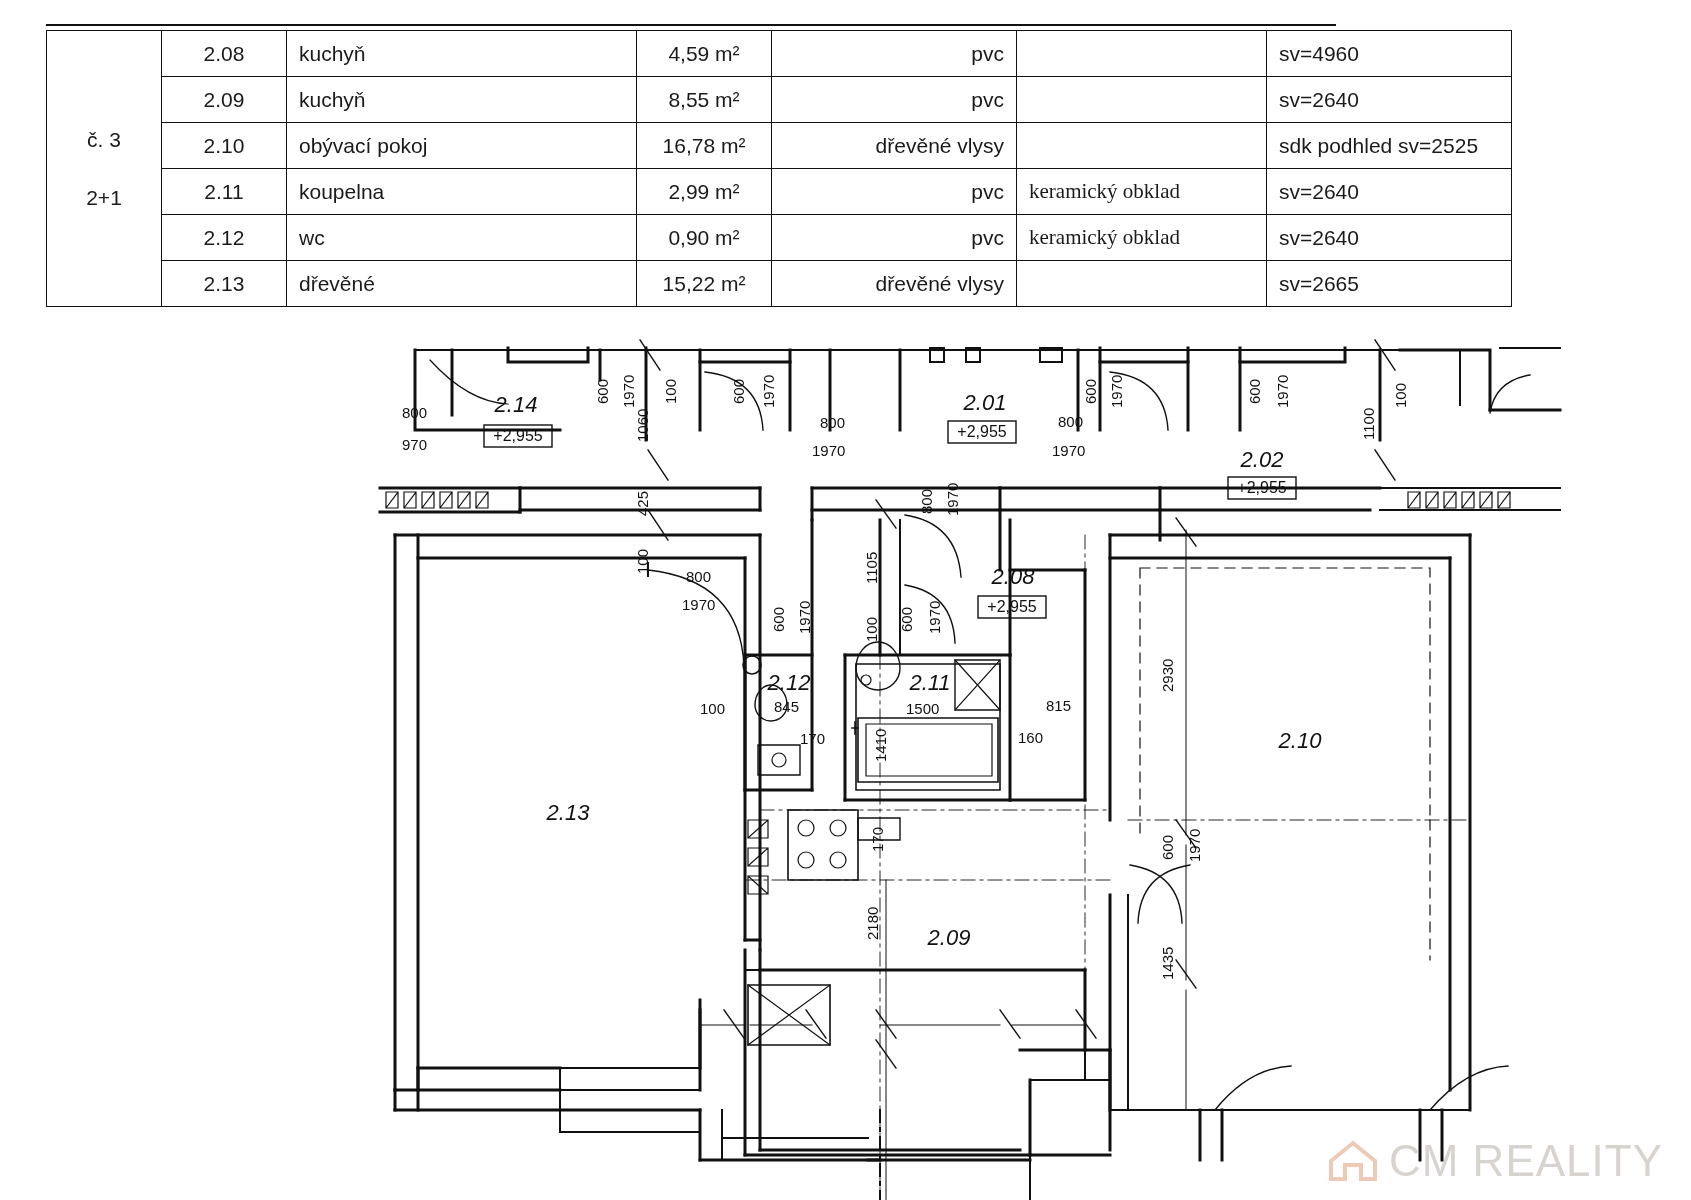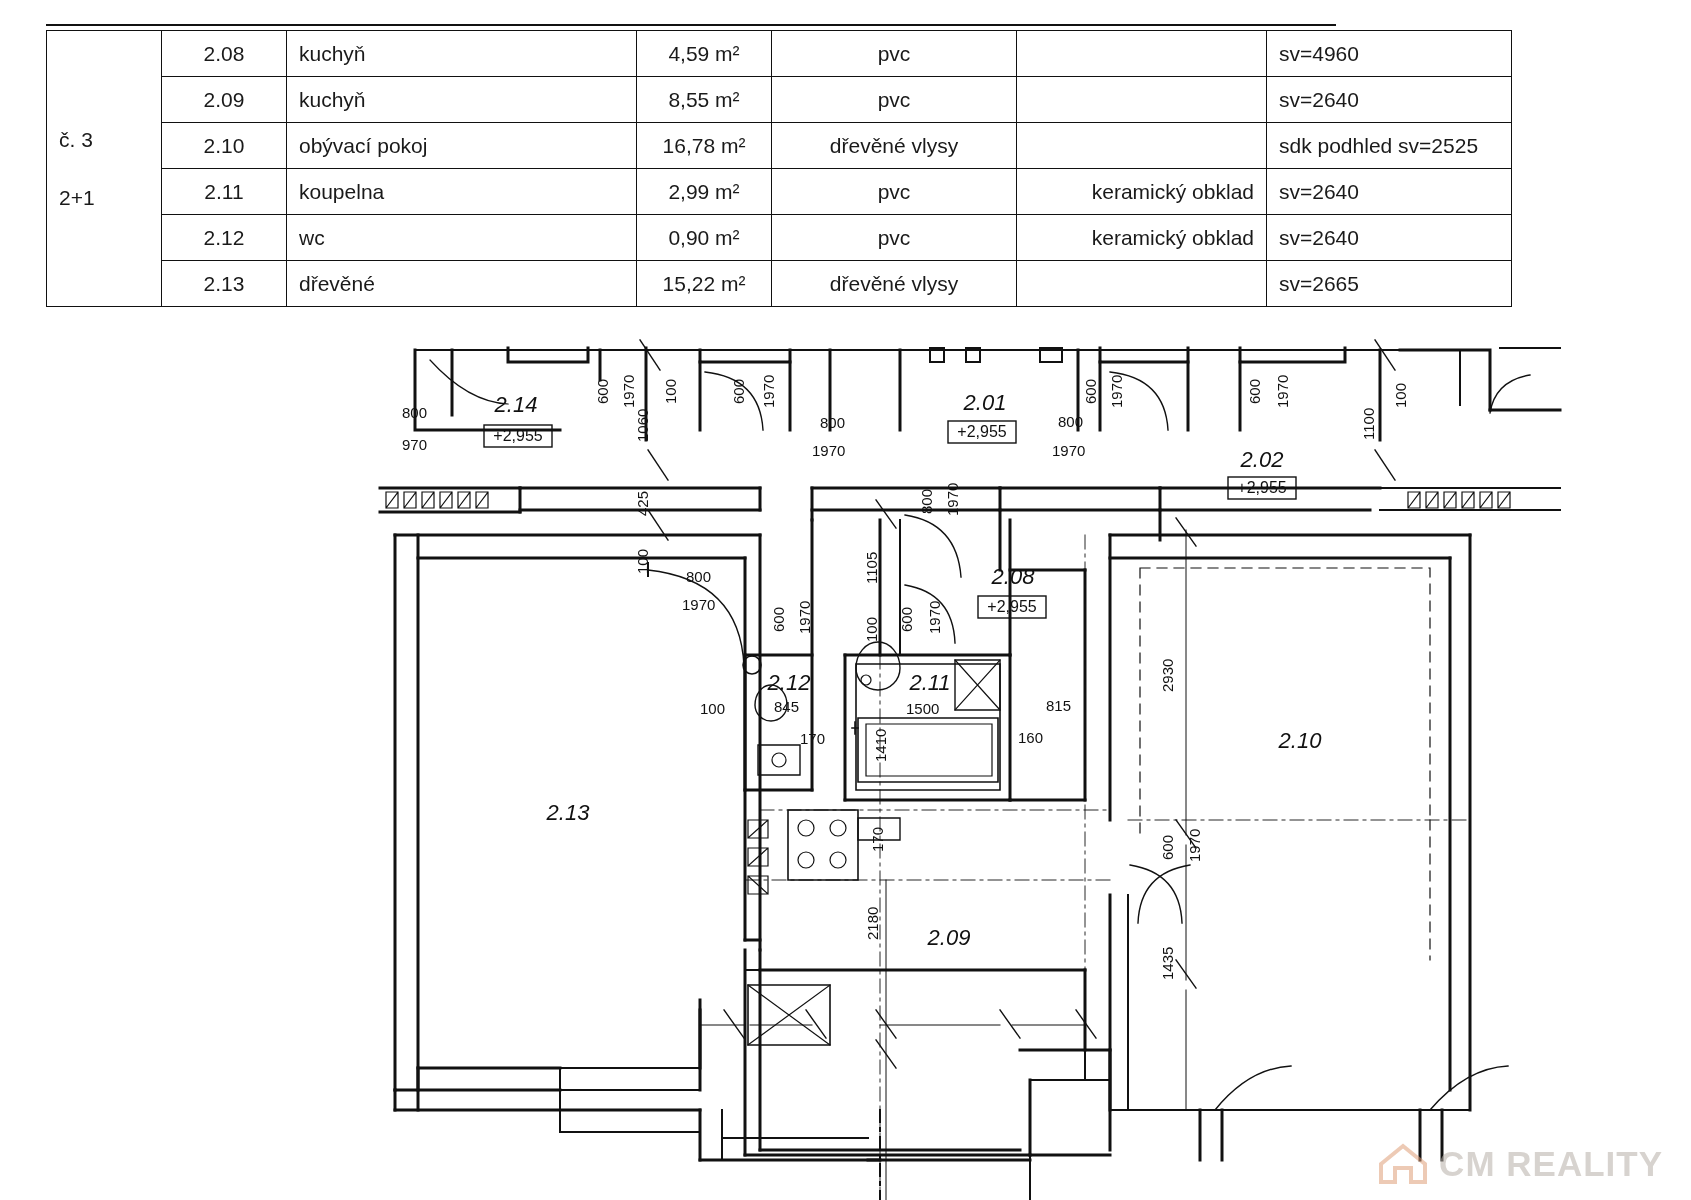--- a/index.html
+++ b/index.html
@@ -13,38 +13,38 @@
     height:45px;
     font-size:21px;
     padding:0 12px;
     vertical-align:middle;
     background:#fff;
   }
   td.c-group{width:90px;text-align:center;border-left:2px solid #111;font-size:21px;}
   td.c-code{width:100px;text-align:center;}
   td.c-name{width:325px;text-align:left;}
   td.c-area{width:110px;text-align:center;padding-right:14px;}
-  td.c-floor{width:220px;text-align:center;}
-  td.c-wall{width:225px;text-align:right;}
+  td.c-floor{width:220px;text-align:right;}
+  td.c-wall{width:225px;text-align:left;font-family:Liberation Serif, serif;}
   td.c-note{width:220px;text-align:left;border-right:2px solid #111;}
-  .group-lines{display:flex;flex-direction:column;gap:34px;align-items:flex-start;justify-content:center;}
+  .group-lines{display:flex;flex-direction:column;gap:34px;align-items:center;justify-content:center;}
   .toprule{position:absolute;left:46px;top:24px;width:1290px;height:0;border-top:2px solid #111;}
 
   
   .plan{position:absolute;left:0;top:320px;width:1691px;height:880px;}
   .plan svg{display:block;}
 
   
   .watermark{
     position:absolute;right:28px;bottom:14px;
     display:flex;align-items:center;gap:10px;
     opacity:.55;
   }
   .wm-house{width:52px;height:44px;position:relative;}
-  .wm-text{font-family:"Liberation Sans", sans-serif;font-weight:bold;font-size:35px;color:#b8b0a8;letter-spacing:1px;text-align:center;}
+  .wm-text{font-family:"Liberation Sans", sans-serif;font-weight:normal;font-size:44px;color:#b8b0a8;letter-spacing:1px;text-align:center;}
 </style>
 </head>
 <body>
 
 <div class="toprule"></div>
 <div class="table-wrap">
   <table class="room-table">
     <tbody>
         <tr>
       <td class="c-group" rowspan="6">

